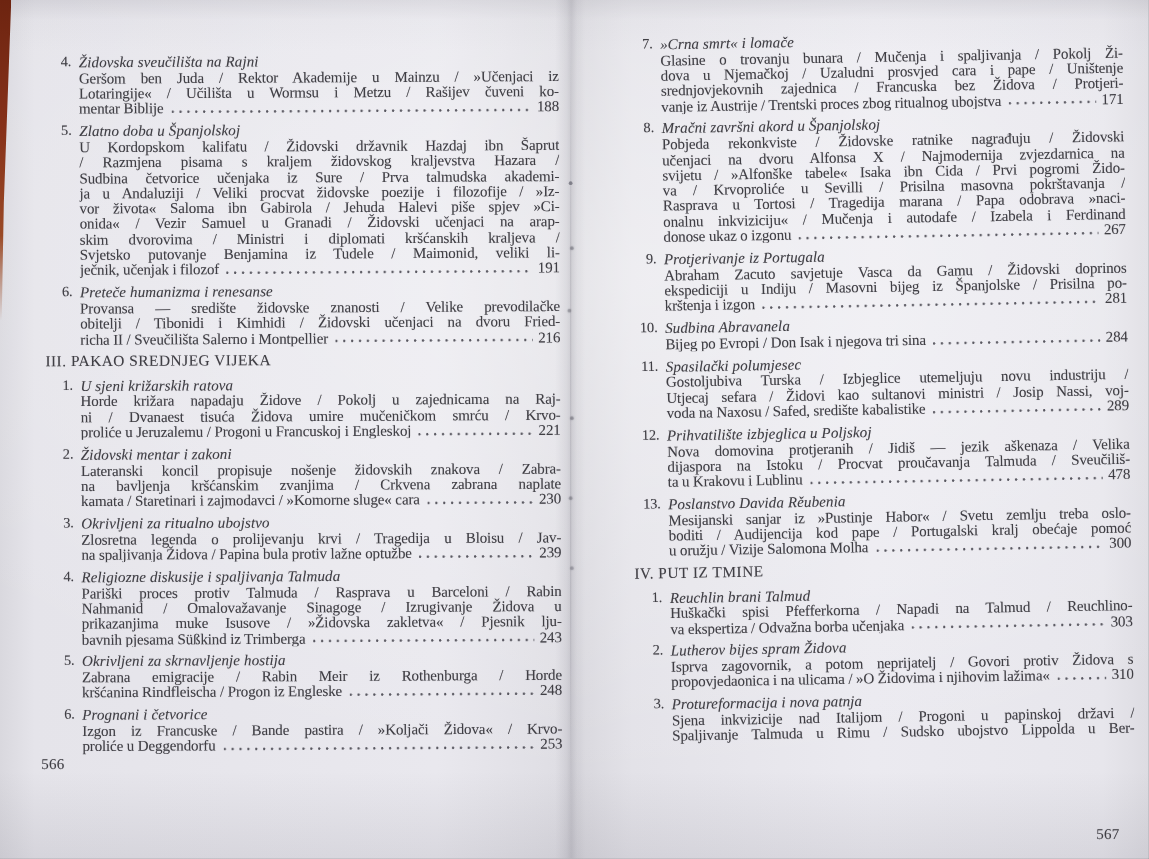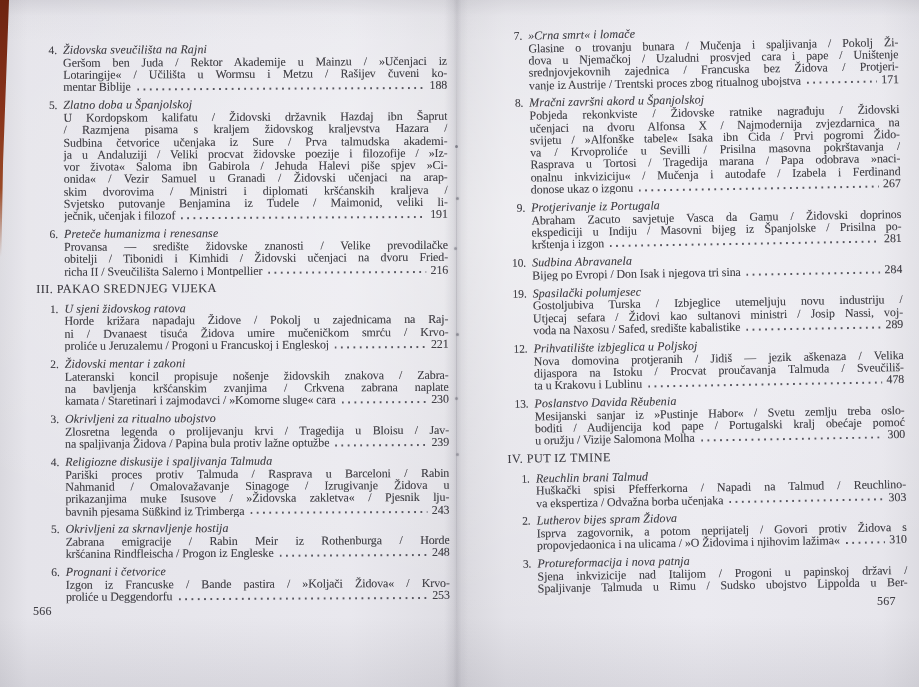--- a/index.html
+++ b/index.html
@@ -68,21 +68,21 @@
   .leader{
     flex:1;height:2px;align-self:flex-end;margin:0 4px 2.5px 6px;
     background-image:radial-gradient(circle at 1px 1px, rgba(72,71,80,0.9) 0.8px, rgba(72,71,80,0) 1.15px);
     background-size:6.3px 2px;background-repeat:repeat-x;background-position:left bottom;
     min-width:4px;
   }
   .pagenum{flex:none;}
 
   .corner-num{position:absolute;font-size:12px;letter-spacing:0.2px;text-shadow:0 0 0.6px rgba(64,63,69,0.35);}
   .corner-num.left{left:33px;top:604px;}
-  .corner-num.right{left:419px;top:594px;text-align:right;}
+  .corner-num.right{left:419px;top:660px;text-align:right;}
 </style>
 </head>
 <body>
 
 <div class="photo">
   <div class="cover-edge"></div>
 
   <div class="page page-left">
     <div class="content" id="col-0">
         <div class="entry">
@@ -133,21 +133,21 @@
               <span class="txt">richa II / Sveučilišta Salerno i Montpellier</span>
               <span class="leader"></span>
               <span class="pagenum">216</span>
             </div>
           </div>
         </div>
         <div class="section">III. PAKAO SREDNJEG VIJEKA</div>
         <div class="entry">
           <div class="entry-head">
             <span class="entry-num">1.</span>
-            <span class="entry-title">U sjeni židovskog ratova</span>
+            <span class="entry-title">U sjeni križarskih ratova</span>
           </div>
           <div class="entry-body">
             <div class="line">Horde križara napadaju Židove / Pokolj u zajednicama na Raj-</div>
             <div class="line">ni / Dvanaest tisuća Židova umire mučeničkom smrću / Krvo-</div>
             <div class="lastline">
               <span class="txt">proliće u Jeruzalemu / Progoni u Francuskoj i Engleskoj</span>
               <span class="leader"></span>
               <span class="pagenum">221</span>
             </div>
           </div>
@@ -289,21 +289,21 @@
           <div class="entry-body">
             <div class="lastline">
               <span class="txt">Bijeg po Evropi / Don Isak i njegova tri sina</span>
               <span class="leader"></span>
               <span class="pagenum">284</span>
             </div>
           </div>
         </div>
         <div class="entry">
           <div class="entry-head">
-            <span class="entry-num">19.</span>
+            <span class="entry-num">11.</span>
             <span class="entry-title">Spasilački polumjesec</span>
           </div>
           <div class="entry-body">
             <div class="line">Gostoljubiva Turska / Izbjeglice utemeljuju novu industriju /</div>
             <div class="line">Utjecaj sefara / Židovi kao sultanovi ministri / Josip Nassi, voj-</div>
             <div class="lastline">
               <span class="txt">voda na Naxosu / Safed, središte kabalistike</span>
               <span class="leader"></span>
               <span class="pagenum">289</span>
             </div>

